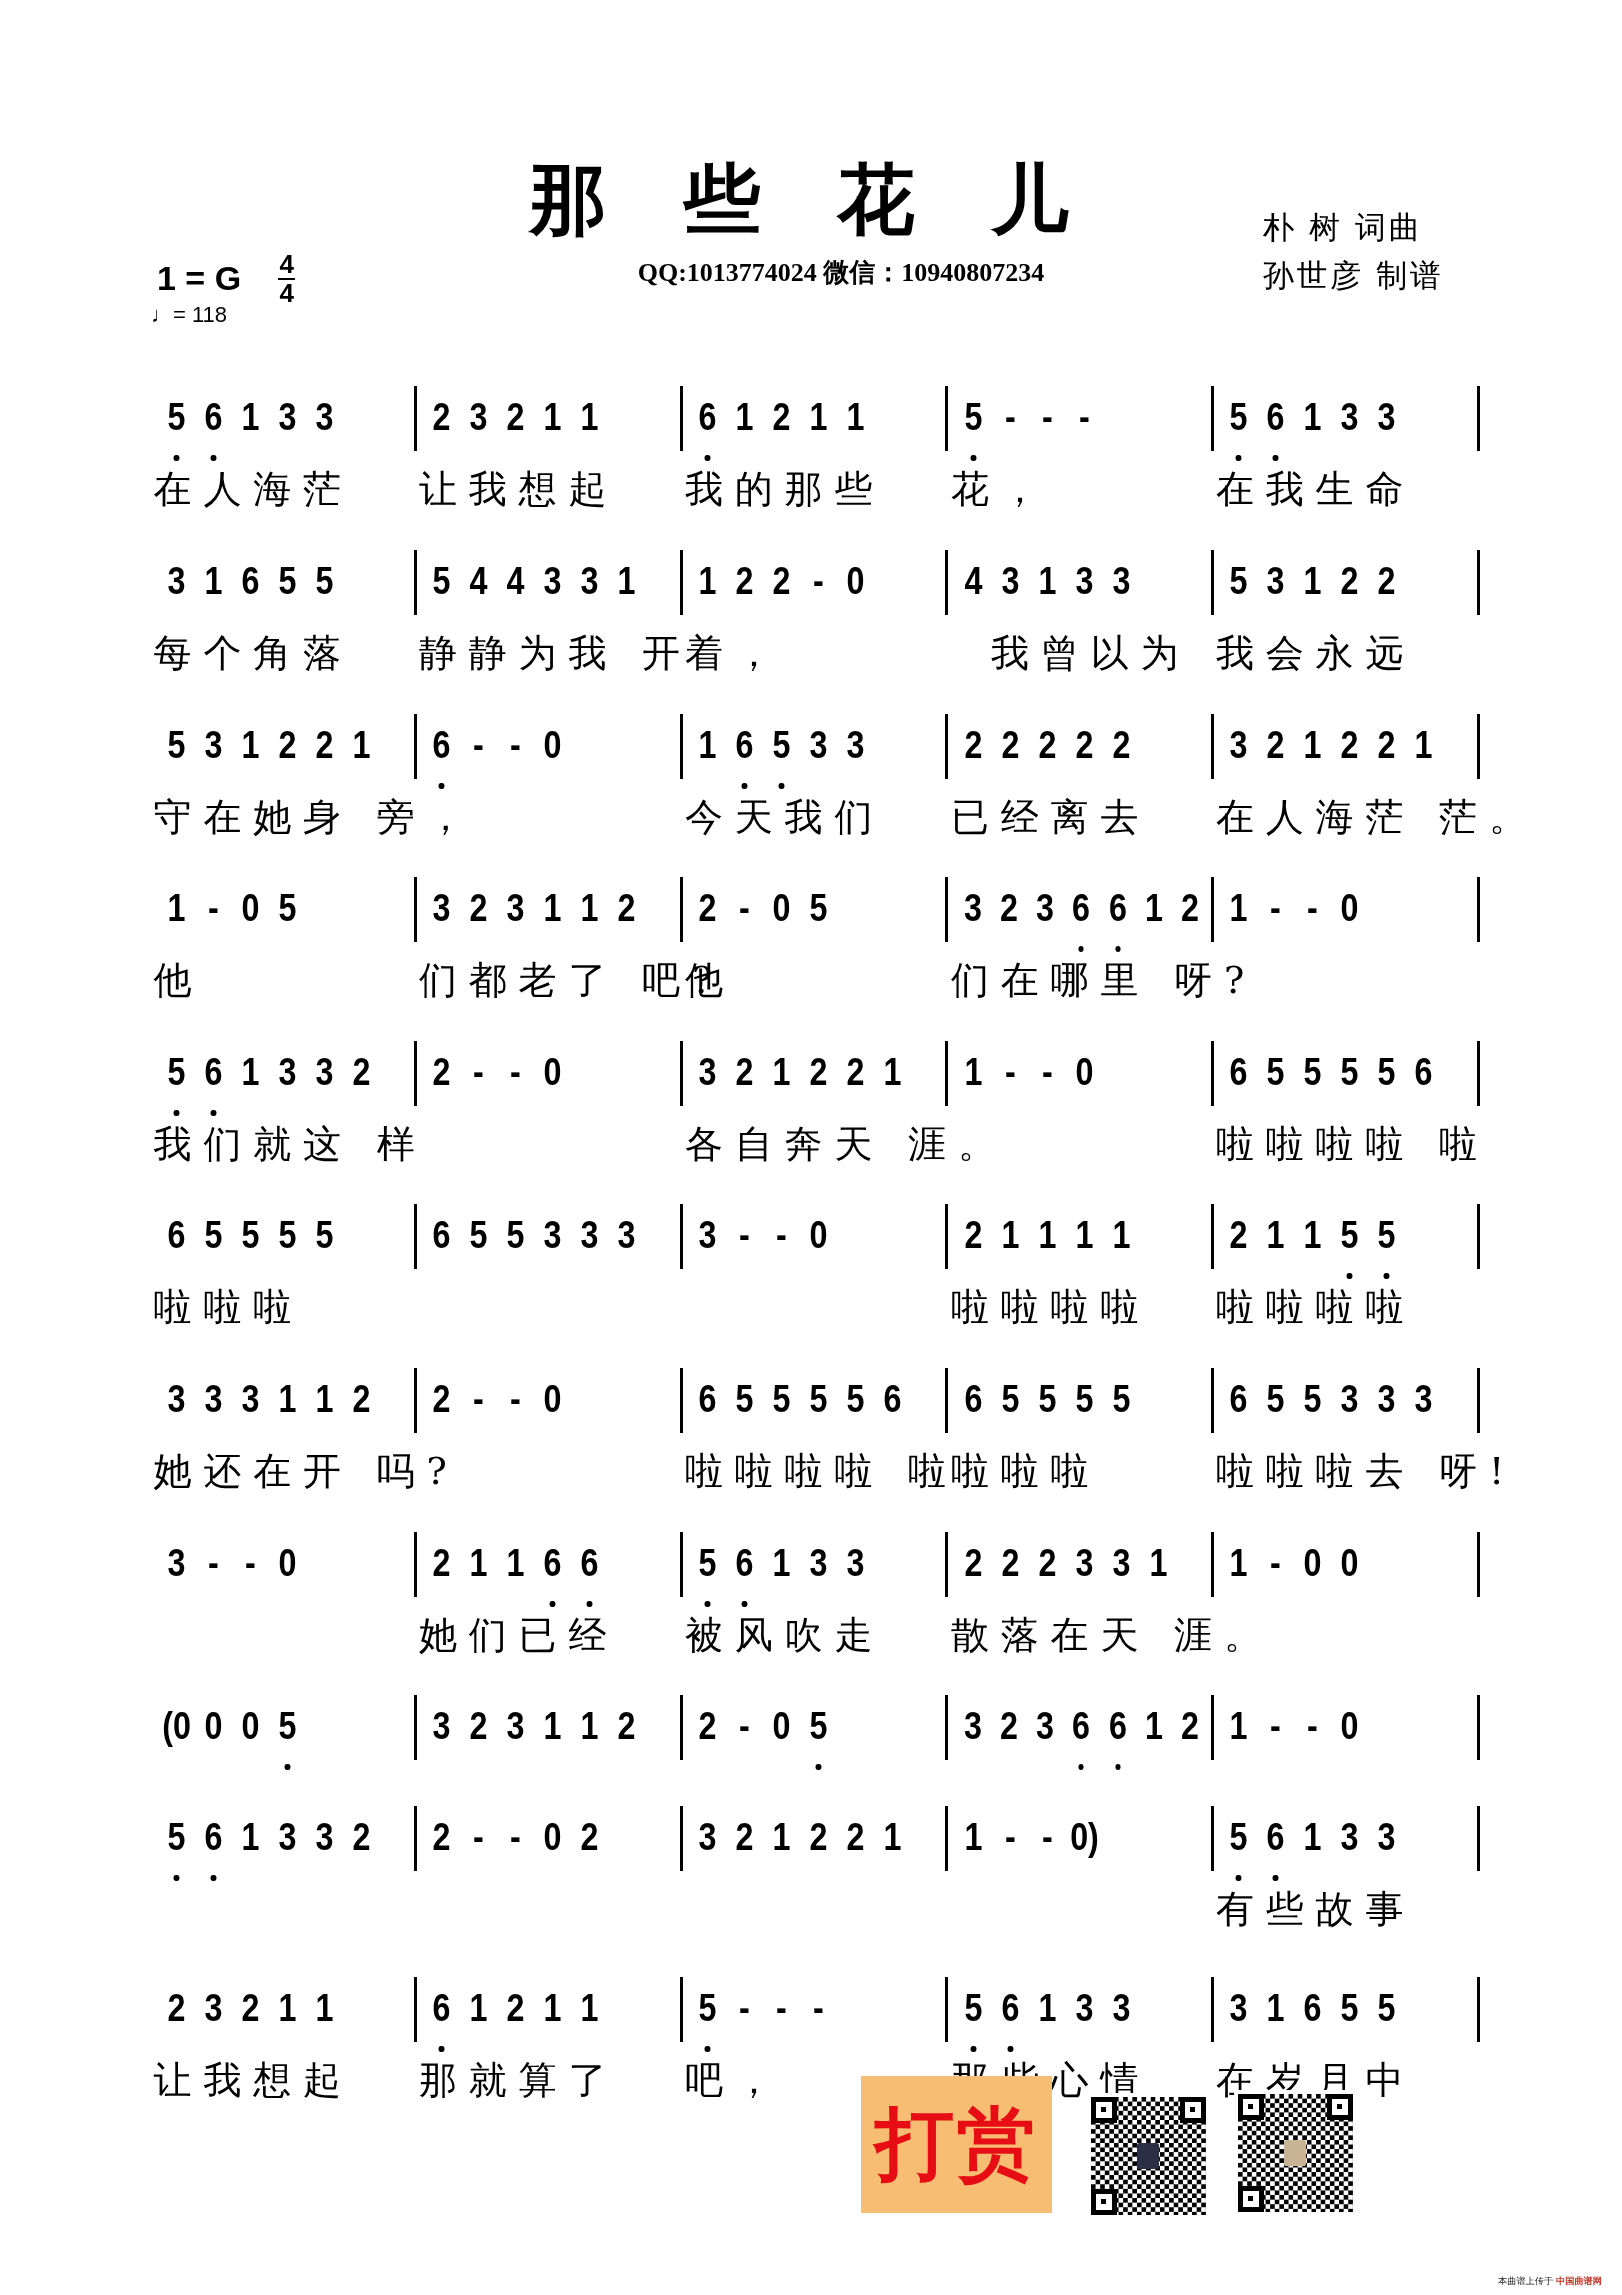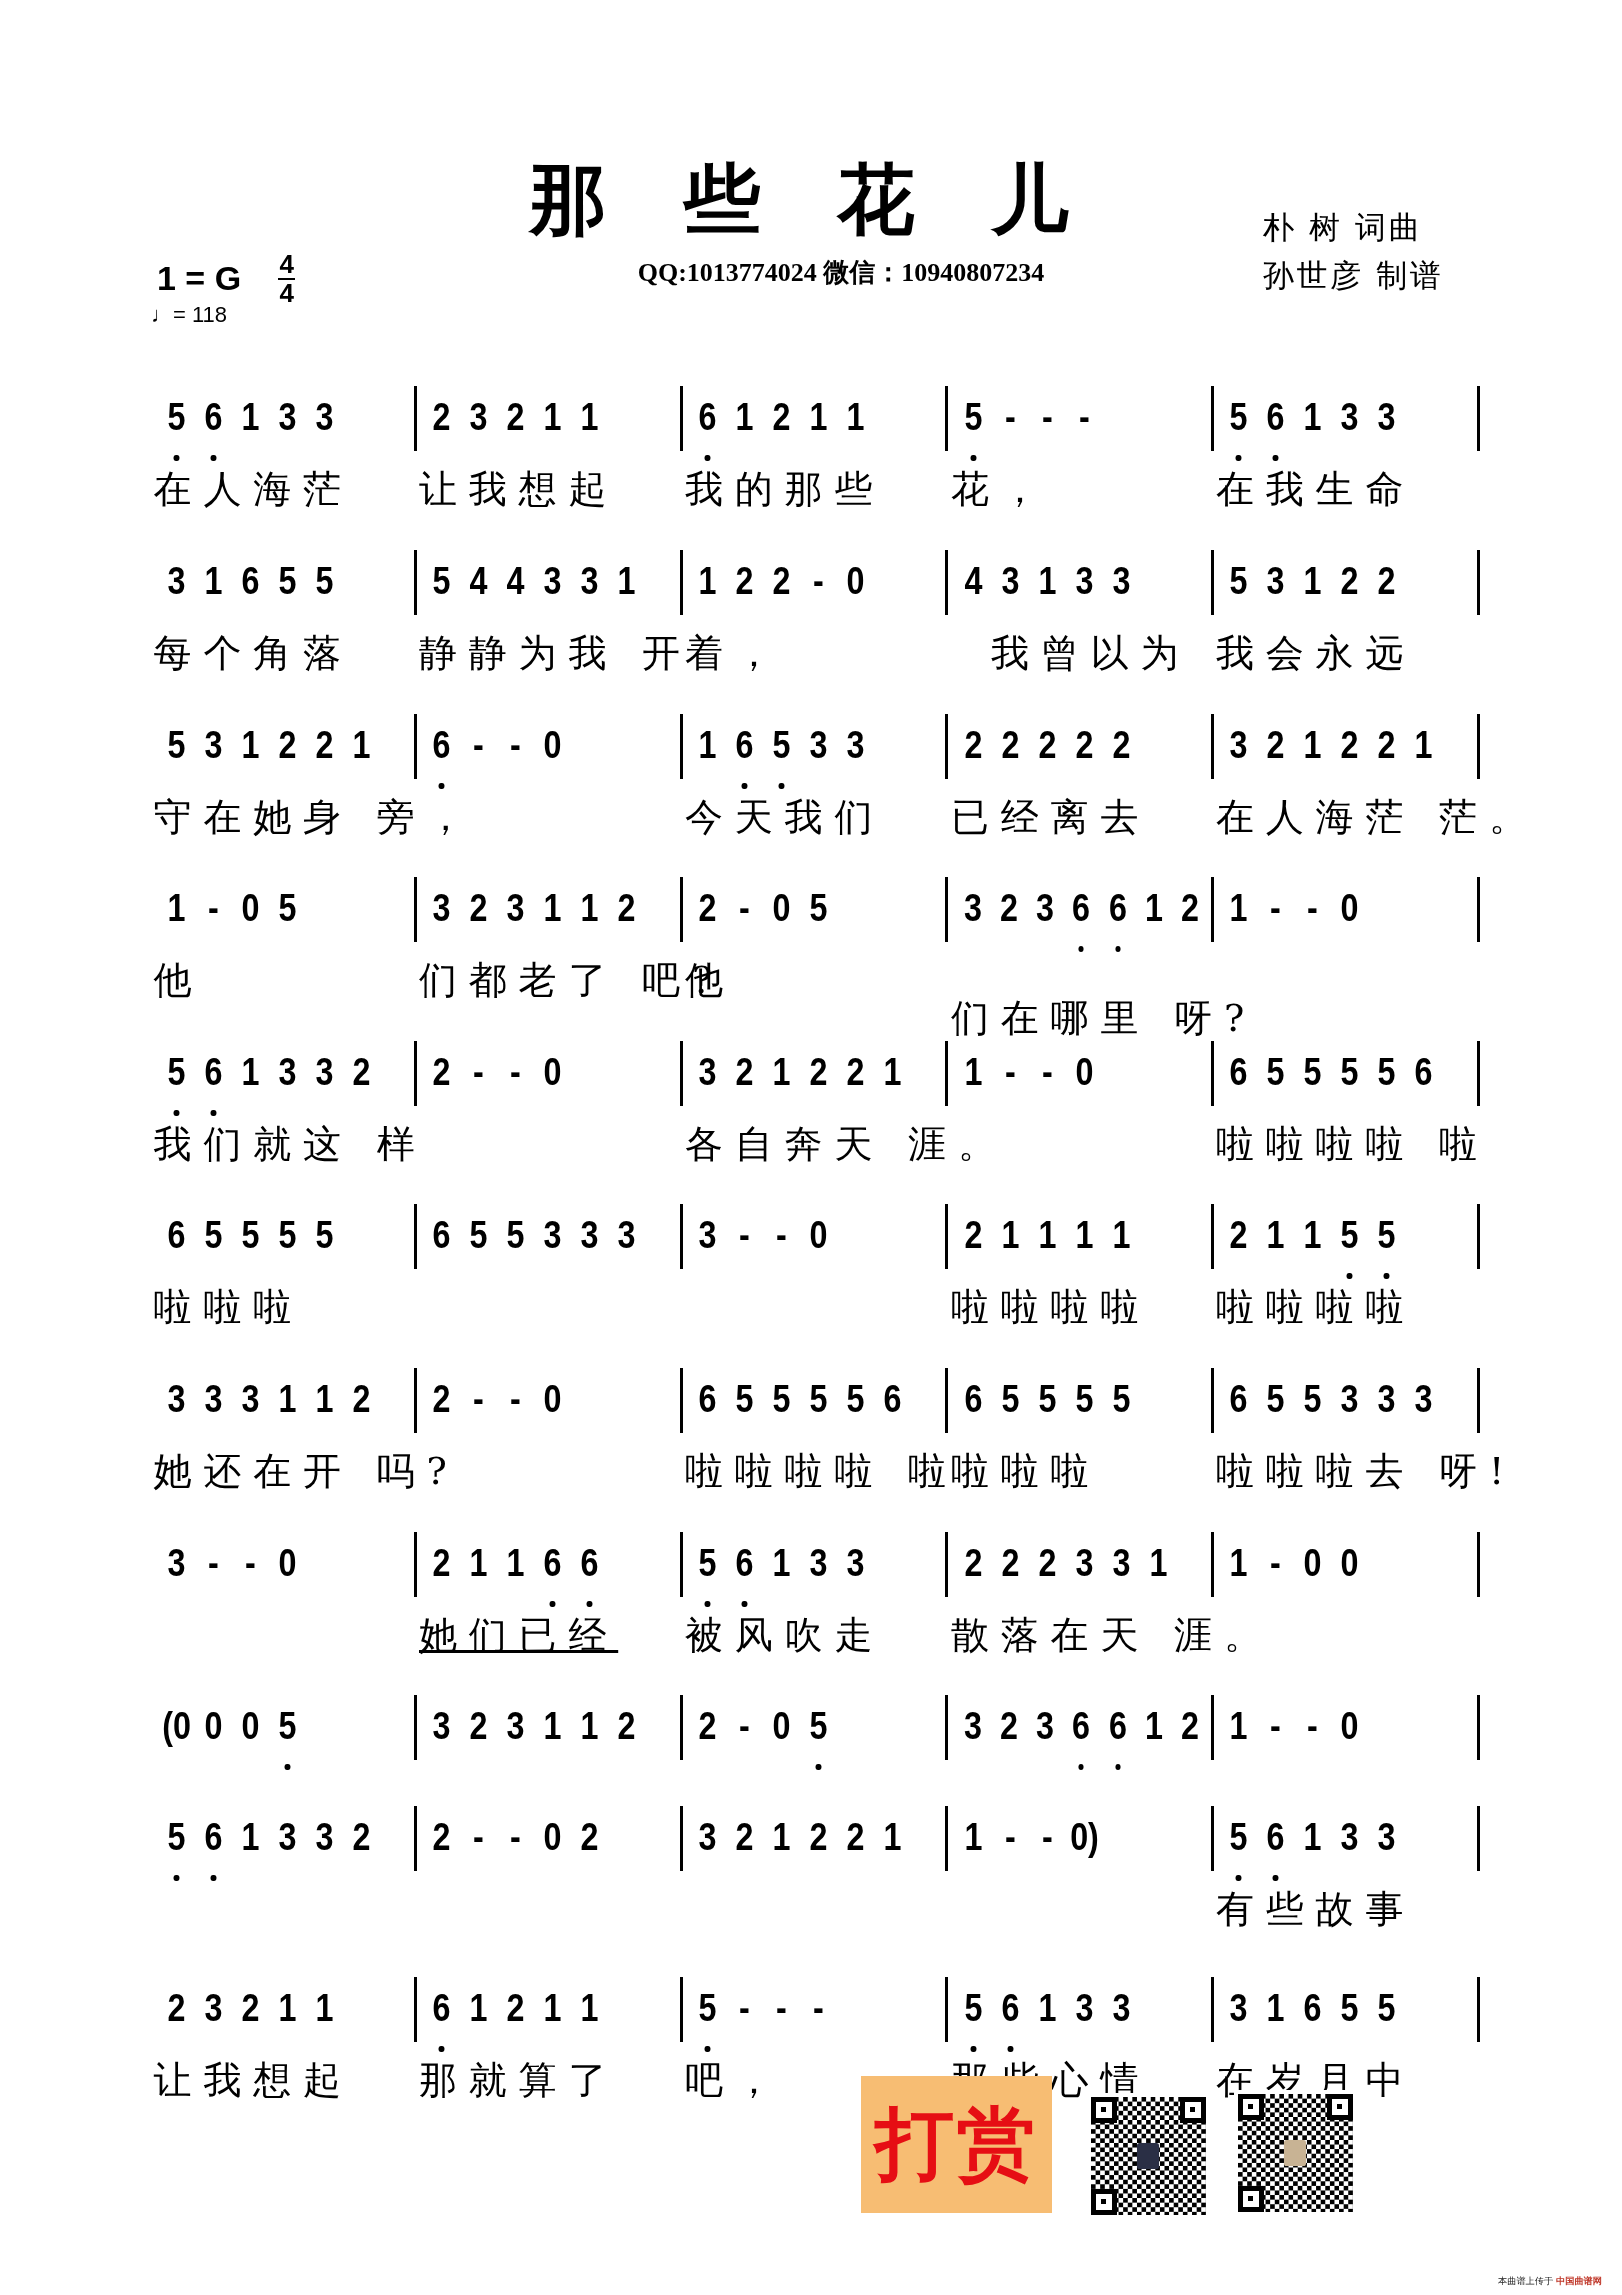--- a/index.html
+++ b/index.html
@@ -244,21 +244,21 @@
         <div class="measure" style="left: 804px; width: 253px;">
           <span class="note">3</span>
           <span class="note">2</span>
           <span class="note">3</span>
           <span class="note low">6</span>
           <span class="note low">6</span>
           <span class="note">1</span>
           <span class="note">2</span>
         </div>
         <div class="barline" style="left: 1060px;"></div>
-        <div class="lyrics" style="left: 800px; margin-top: 38px;">们在哪里 呀?</div>
+        <div class="lyrics" style="left: 800px;">们在哪里 呀?</div>
         <div class="measure" style="left: 1069px; width: 253px;">
           <span class="note">1</span>
           <span class="note dash">-</span>
           <span class="note dash">-</span>
           <span class="note">0</span>
         </div>
         <div class="barline" style="left: 1326px;"></div>
       </div>
     </div>
     <div class="staff-line" style="top: 1021px;">
@@ -416,21 +416,21 @@
         </div>
         <div class="barline" style="left: 263px;"></div>
         <div class="measure" style="left: 272px; width: 253px;">
           <span class="note">2</span>
           <span class="note">1</span>
           <span class="note">1</span>
           <span class="note low">6</span>
           <span class="note low">6</span>
         </div>
         <div class="barline" style="left: 529px;"></div>
-        <div class="lyrics" style="left: 268px; text-decoration: underline;">她们已经</div>
+        <div class="lyrics" style="left: 268px;">她们已经</div>
         <div class="measure" style="left: 538px; width: 253px;">
           <span class="note low">5</span>
           <span class="note low">6</span>
           <span class="note">1</span>
           <span class="note">3</span>
           <span class="note">3</span>
         </div>
         <div class="barline" style="left: 794px;"></div>
         <div class="lyrics" style="left: 534px;">被风吹走</div>
         <div class="measure" style="left: 804px; width: 253px;">

